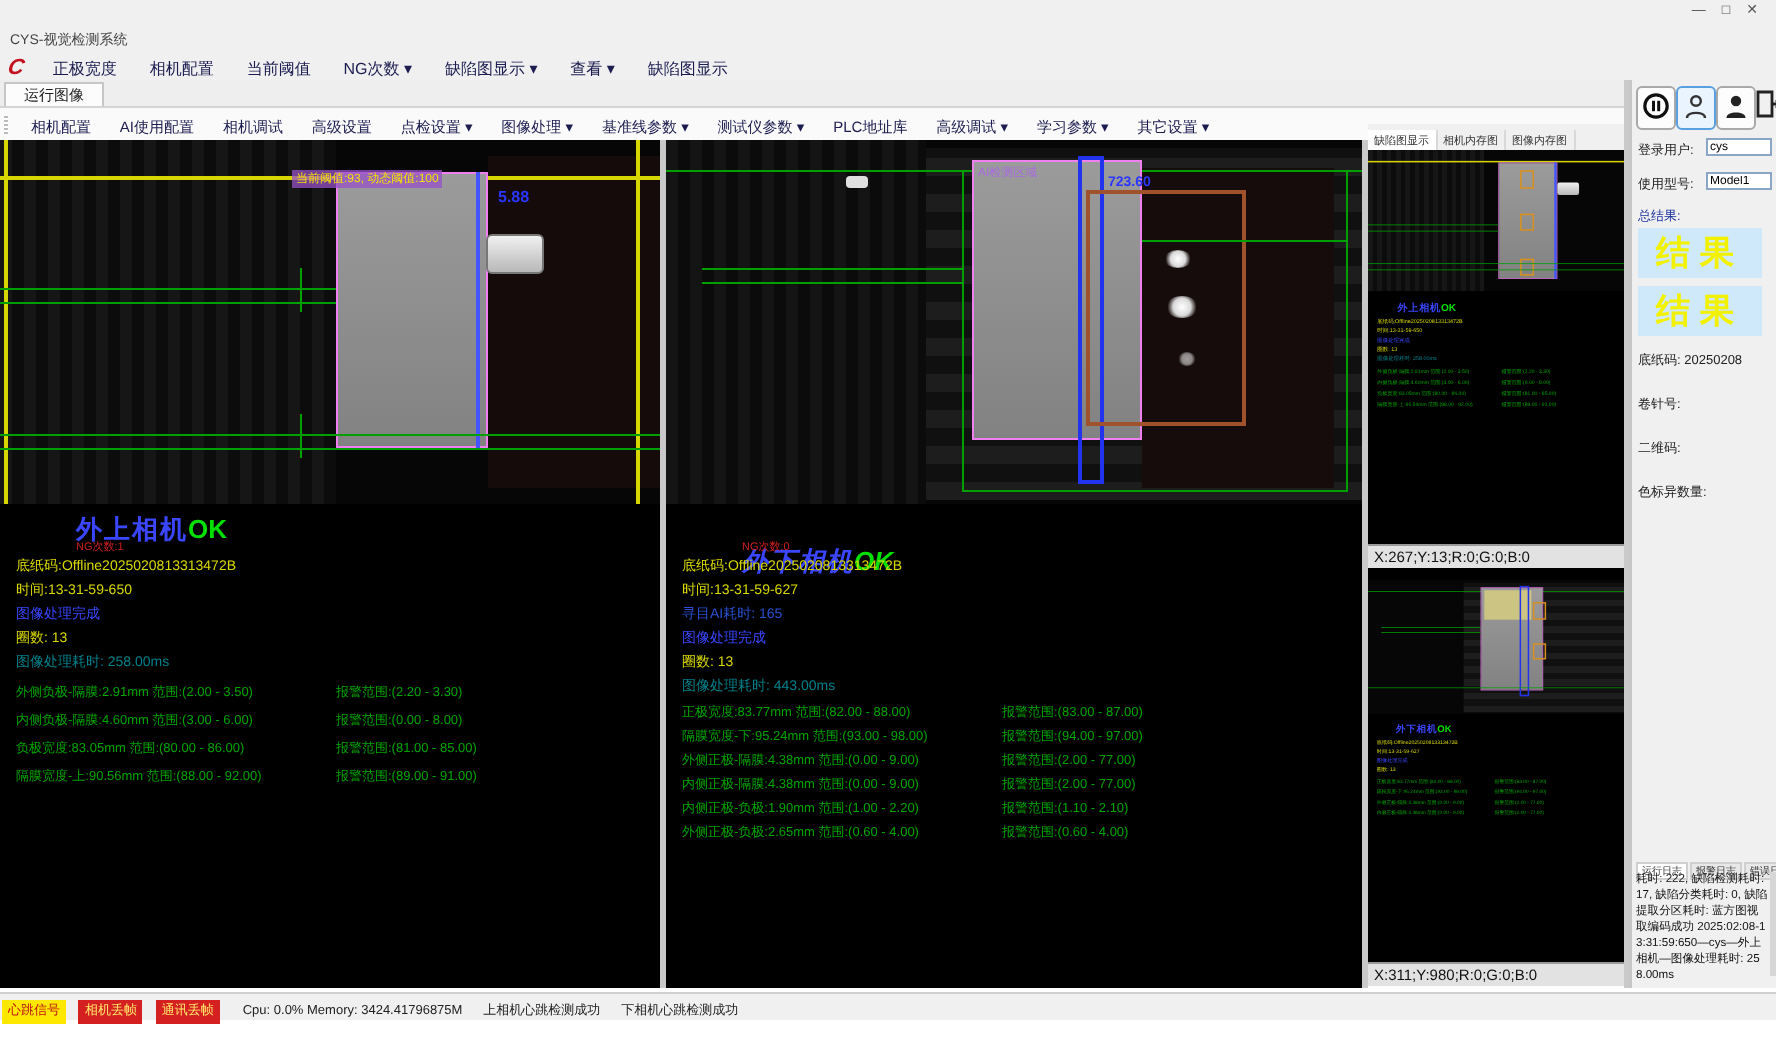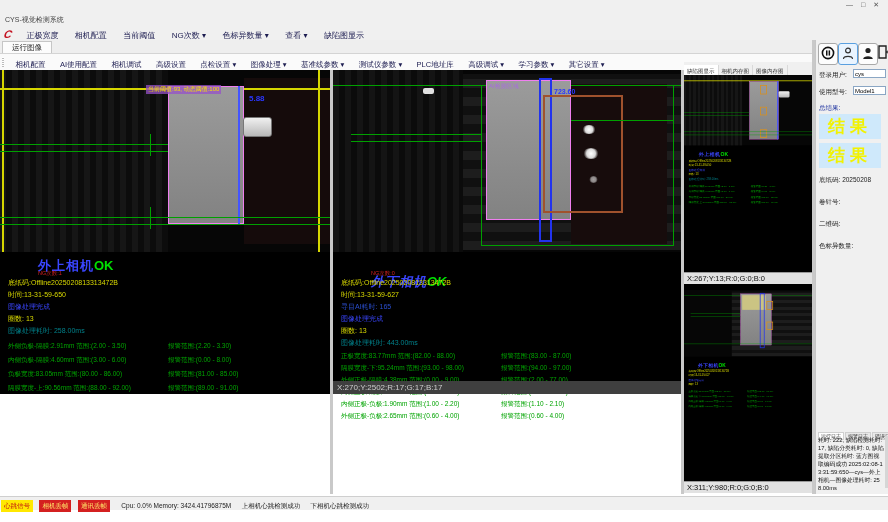--- a/index.html
+++ b/index.html
@@ -14,21 +14,21 @@
   .menubar{left:0;top:26px;width:888px;height:14px;background:#f0f0f0;line-height:14px;white-space:nowrap;}
   .logo{display:inline-block;color:#c41220;font-weight:bold;font-style:italic;font-size:11px;margin:0 4px 0 4px;transform:skewX(-12deg);}
   .menu-item{display:inline-block;font-size:8px;color:#1c1c50;padding:0 6px;cursor:default;}
   .tabrow{left:0;top:40px;width:812px;height:13px;background:#eeeeee;border-bottom:1px solid #d4d4d4;}
   .run-tab{left:2px;top:1px;font-size:7.5px;line-height:11px;padding:0 9px;background:#fcfcfc;border:1px solid #c6c6c6;border-bottom:none;color:#222;}
   .toolbar{left:0;top:54px;width:812px;height:16px;background:#fafafa;border-bottom:1px solid #d8d8d8;line-height:16px;white-space:nowrap;}
   .tb-handle{left:2px;top:3px;width:2px;height:10px;background:repeating-linear-gradient(0deg,#bbb 0 1px,#fff 1px 2px);}
   .tb-item{display:inline-block;font-size:7.5px;color:#1c1c50;padding:0 5px;cursor:default;}
   
   .divider{top:70px;width:3px;height:424px;background:#c9c9c9;}
-  .panel{top:70px;height:324px;background:#000;}
+  .panel{top:70px;height:424px;background:#000;}
   .viewport{left:0;top:0;height:182px;overflow:hidden;background:#060606;}
   .pstatus{left:0;bottom:0;height:13px;width:100%;background:#3f3f3f;color:#cdcdcd;font-size:8px;line-height:13px;padding-left:4px;box-sizing:border-box;}
   .info{left:0;top:182px;height:229px;width:100%;}
   .cam-title{font-size:13px;font-weight:bold;color:#3a46ff;letter-spacing:1px;}
   .cam-ok{font-size:13px;font-weight:bold;color:#00e000;}
   .ng-line{font-size:5.5px;color:#d02020;}
   .yline{font-size:7px;color:#d8d800;white-space:nowrap;}
   .bline{font-size:7px;color:#3a46ff;white-space:nowrap;}
   .aline{font-size:7px;color:#2b4fd0;white-space:nowrap;}
   .cline{font-size:7px;color:#00808a;white-space:nowrap;}
@@ -75,21 +75,21 @@
       <span>—</span><span>□</span><span>✕</span>
     </div>
   </div>
 
   <div class="abs menubar">
     <span class="logo">C</span>
     <span class="menu-item">正极宽度</span>
     <span class="menu-item">相机配置</span>
     <span class="menu-item">当前阈值</span>
     <span class="menu-item">NG次数 ▾</span>
-    <span class="menu-item">色标异数量 ▾</span>
+    <span class="menu-item">缺陷图显示 ▾</span>
     <span class="menu-item">查看 ▾</span>
     <span class="menu-item">缺陷图显示</span>
   </div>
 
   <div class="abs toolbar">
     <div class="abs tb-handle"></div>
     <span style="display:inline-block;width:6px;"></span>
     <span class="tb-item">相机配置</span>
     <span class="tb-item">AI使用配置</span>
     <span class="tb-item">相机调试</span>
@@ -177,21 +177,20 @@
       <div class="abs bline" style="left:8px;top:62px;">图像处理完成</div>
       <div class="abs yline" style="left:8px;top:74px;">圈数: 13</div>
       <div class="abs cline" style="left:8px;top:86px;">图像处理耗时: 443.00ms</div>
       <div class="abs mrow" style="left:8px;top:100px;width:335px;"><span>正极宽度:83.77mm 范围:(82.00 - 88.00)</span><span class="rcol">报警范围:(83.00 - 87.00)</span></div>
       <div class="abs mrow" style="left:8px;top:112px;width:335px;"><span>隔膜宽度-下:95.24mm 范围:(93.00 - 98.00)</span><span class="rcol">报警范围:(94.00 - 97.00)</span></div>
       <div class="abs mrow" style="left:8px;top:124px;width:335px;"><span>外侧正极-隔膜:4.38mm 范围:(0.00 - 9.00)</span><span class="rcol">报警范围:(2.00 - 77.00)</span></div>
       <div class="abs mrow" style="left:8px;top:136px;width:335px;"><span>内侧正极-隔膜:4.38mm 范围:(0.00 - 9.00)</span><span class="rcol">报警范围:(2.00 - 77.00)</span></div>
       <div class="abs mrow" style="left:8px;top:148px;width:335px;"><span>内侧正极-负极:1.90mm 范围:(1.00 - 2.20)</span><span class="rcol">报警范围:(1.10 - 2.10)</span></div>
       <div class="abs mrow" style="left:8px;top:160px;width:335px;"><span>外侧正极-负极:2.65mm 范围:(0.60 - 4.00)</span><span class="rcol">报警范围:(0.60 - 4.00)</span></div>
     </div>
-    <div class="abs pstatus">X:270;Y:2502;R:17;G:17;B:17</div>
   </div>
 
   <div class="abs divider" style="left:681px;"></div>
 
   <div class="abs thumb-tabs">
     <span class="thumb-tab" style="background:#fff;">缺陷图显示</span><span class="thumb-tab">相机内存图</span><span class="thumb-tab">图像内存图</span>
   </div>
 
   <div class="abs thumb" style="top:75px;height:197px;">
     <div class="mini" style="transform:scale(0.388);width:330px;">

